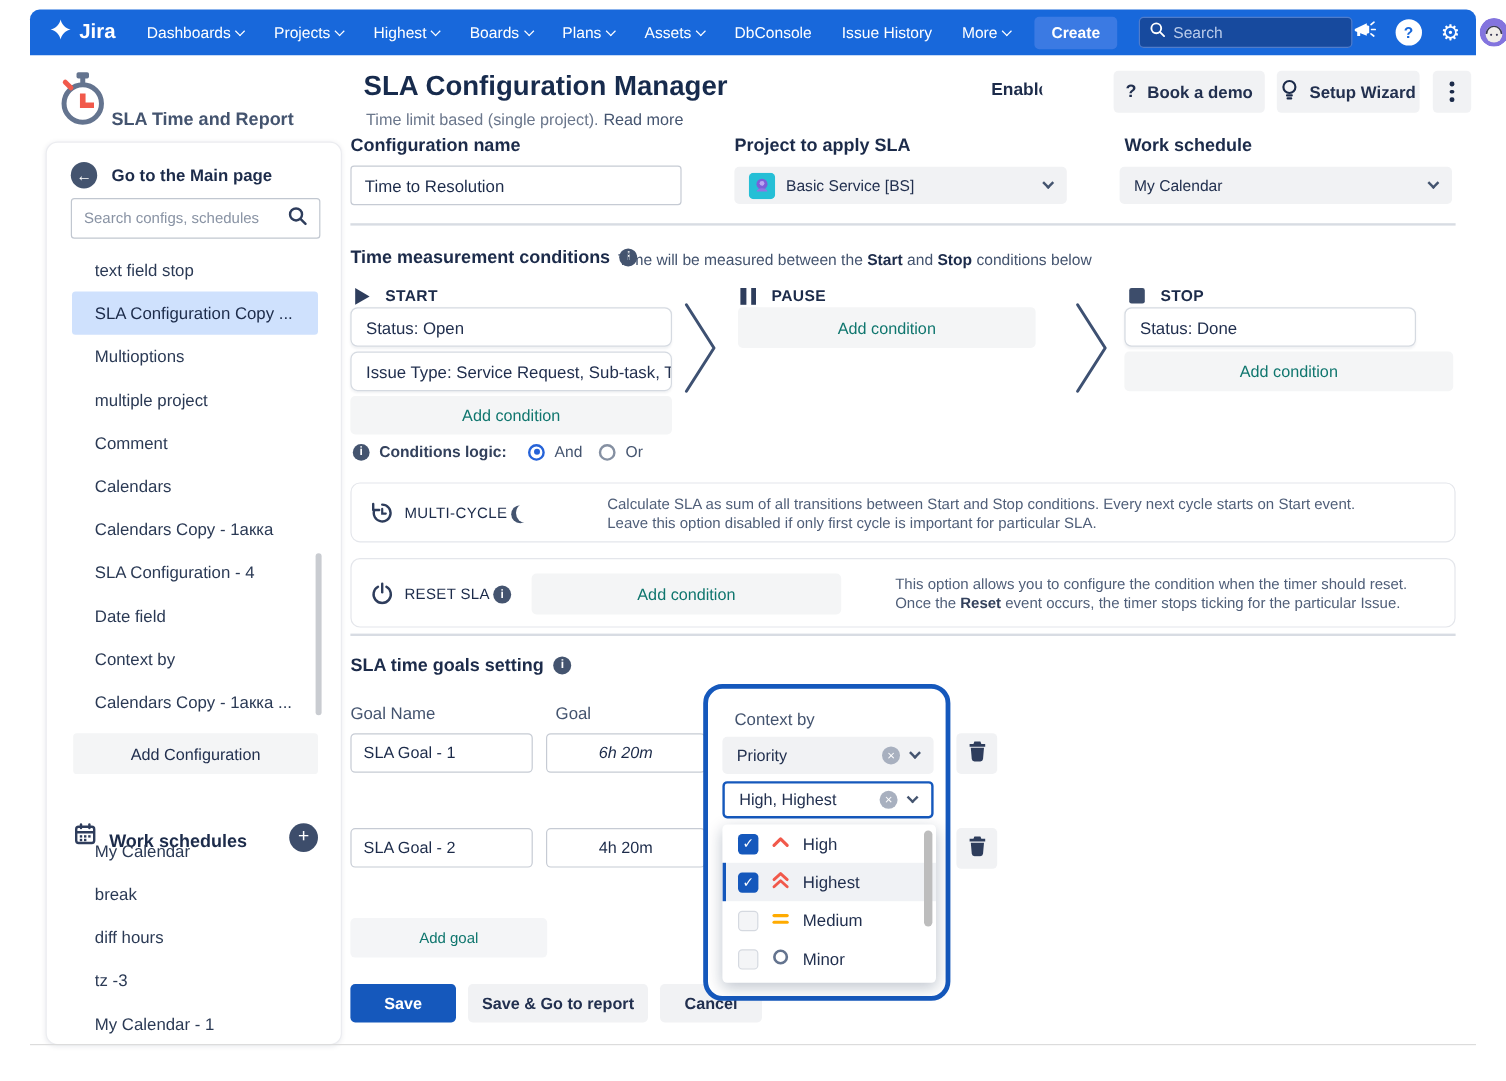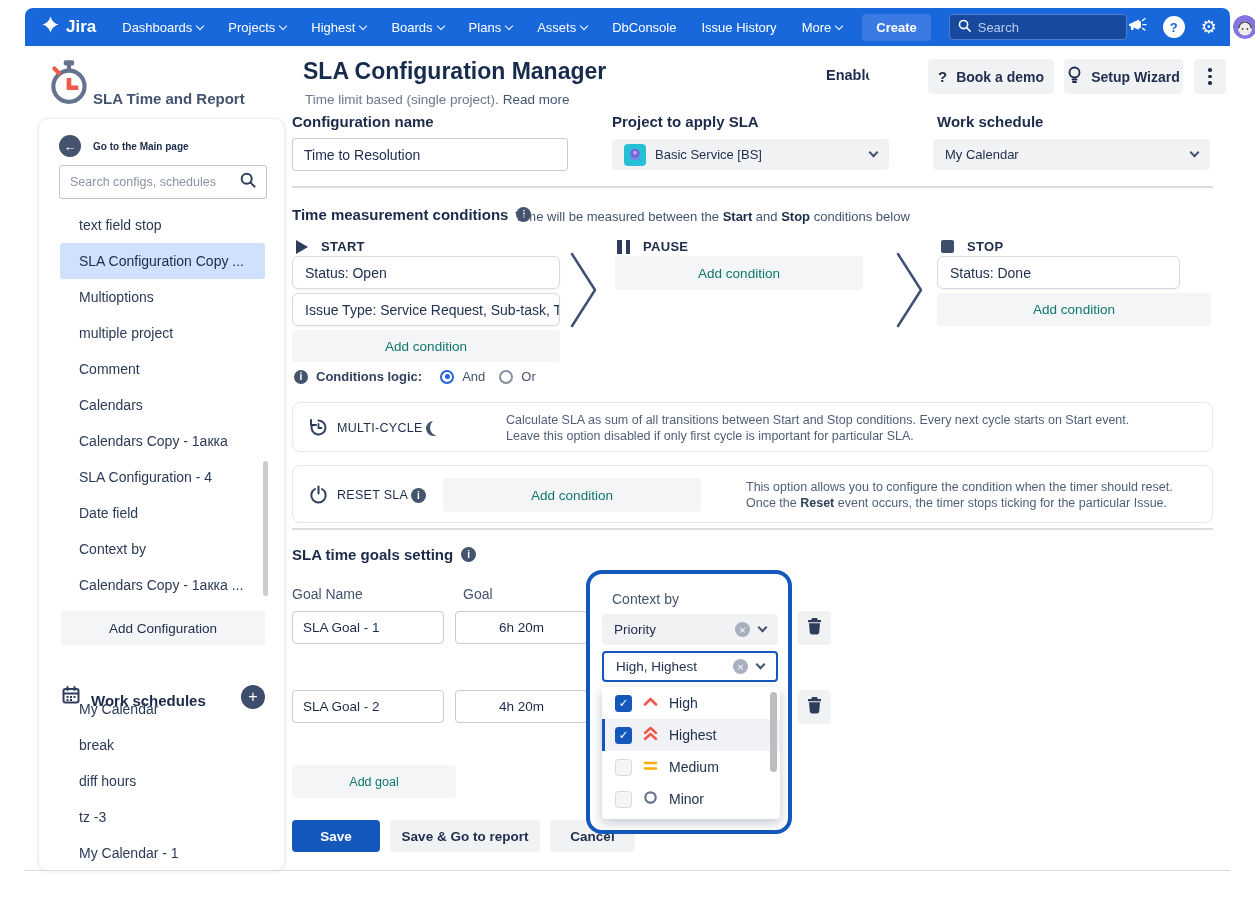--- a/index.html
+++ b/index.html
@@ -26,21 +26,21 @@
   .avatar { width:24px; height:24px; border-radius:50%; overflow:hidden; }
 
   
   .app-logo { position:absolute; left:45px; top:55px; display:flex; align-items:flex-end; }
   .app-name { font-weight:bold; font-size:15px; color:#44546F; margin-left:-2px; margin-bottom:4px; }
   .side-card { position:absolute; left:38px; top:118px; width:247px; height:753px; background:#fff;
     border:1px solid #EBECF0; border-radius:10px; box-shadow:0 1px 4px rgba(9,30,66,.08); }
   .back-row { position:absolute; left:20px; top:16px; display:flex; align-items:center; gap:12px; }
   .back-circle { width:22px; height:22px; border-radius:50%; background:#44546F; color:#fff; display:flex; align-items:center; justify-content:center; font-size:13px; }
   .back-circle:before { content:"←"; }
-  .back-label { font-weight:bold; font-size:10px; color:#1C2B4A;text-align:right; }
+  .back-label { font-weight:bold; font-size:14px; color:#1C2B4A;text-align:right; }
   .side-search { position:absolute; left:20px; top:46px; width:208px; height:34px; border:1px solid #C1C7D0; border-radius:3px;
     display:flex; align-items:center; padding:0 10px; }
   .side-search input { border:none; outline:none; font-size:12.5px; color:#44546F; width:160px; font-family:"Liberation Sans", sans-serif; }
   .side-search input::placeholder { color:#8993A4; }
   .cfg-list { position:absolute; left:0; top:88px; width:247px; }
   .cfg-item { height:36px; display:flex; align-items:center; padding-left:40px; font-size:14px; color:#2B3A55; white-space:nowrap; }
   .cfg-item.selected { background:#CFE1FD; border-radius:3px; margin:0 21px; padding-left:19px; color:#1C2B4A; }
   .add-config { position:absolute; left:22px; top:492px; width:204px; height:34px; background:#F4F5F6; border-radius:3px;
     display:flex; align-items:center; justify-content:center; font-size:13.5px; color:#22304F; }
   .ws-header { position:absolute; left:22px; top:566px; width:204px; display:flex; align-items:flex-end; }
@@ -429,21 +429,21 @@
   
   <div class="sec-title" style="left:292px; top:546px;">
     <span>SLA time goals setting</span>
     <i class="info-i"></i>
   </div>
 
   <span class="col-lbl" style="left:292px; top:586px;">Goal Name</span>
   <span class="col-lbl" style="left:463px; top:586px;">Goal</span>
 
   <input class="goal-box" style="left: 292px; top: 611px; width: 152px; height: 33px; padding: 0px 10px;" value="SLA Goal - 1">
-  <input class="goal-box" style="left: 455px; top: 611px; width: 133px; height: 33px; text-align: center;" value="6h 20m">
+  <input class="goal-box" style="left: 455px; top: 611px; width: 133px; height: 33px; text-align: center; font-style: italic;" value="6h 20m">
   <div class="trash-btn" style="left:797px; top:611px;">
     <span>
       <svg width="17" height="18" viewBox="0 0 17 18">
           <path fill="#2E3D5C" d="M6 1h5l.8 2H15v2.2H2V3h3.2L6 1z"></path>
           <path fill="#2E3D5C" d="M3 6.2h11l-.8 9.3A2.3 2.3 0 0 1 10.9 17.5H6.1a2.3 2.3 0 0 1-2.3-2L3 6.2z"></path>
         </svg>
     </span>
   </div>
 
   <input class="goal-box" style="left: 292px; top: 690px; width: 152px; height: 33px; padding: 0px 10px;" value="SLA Goal - 2">

